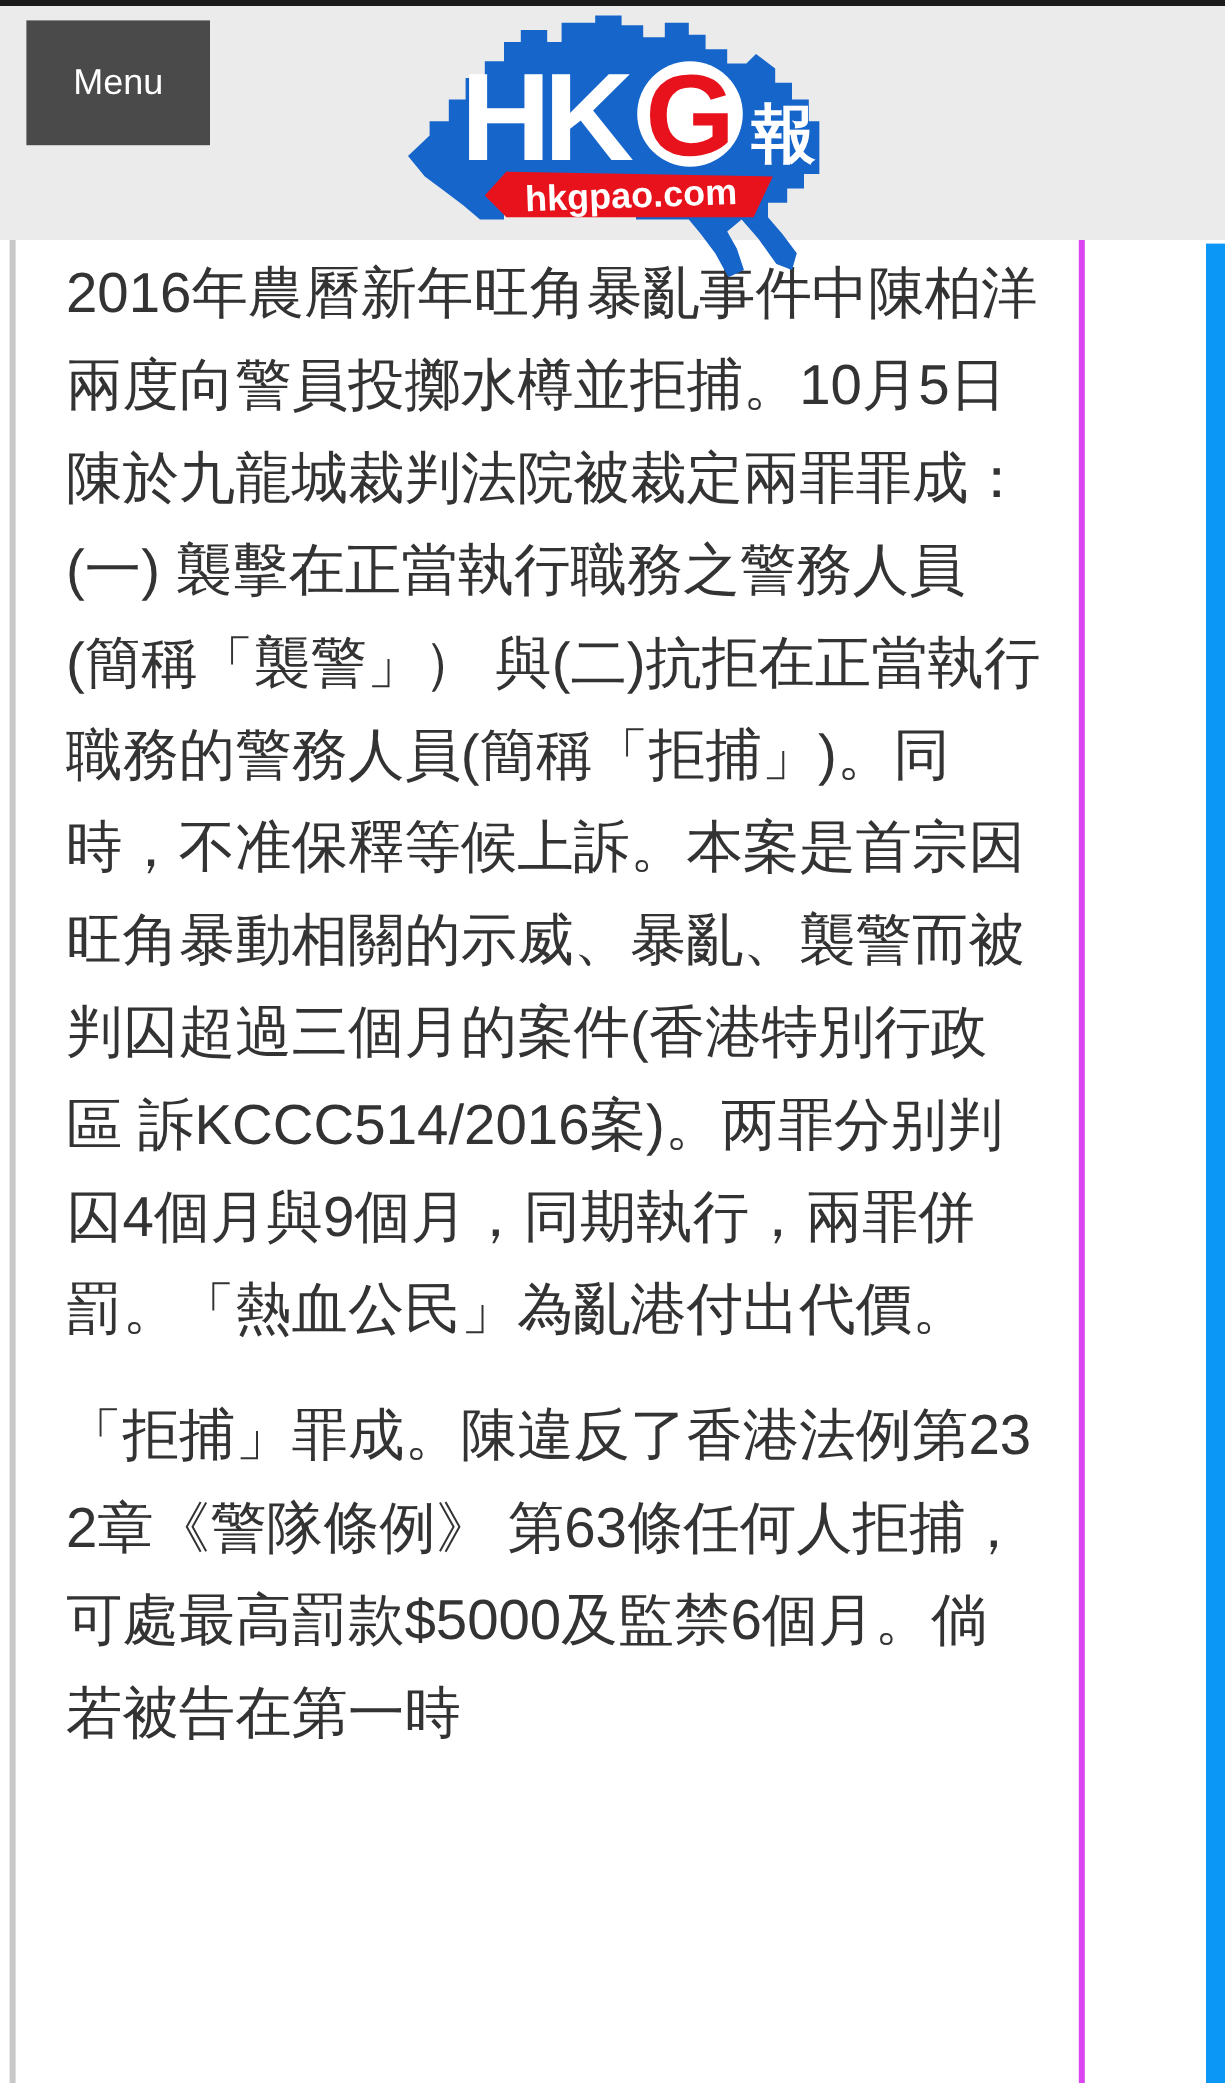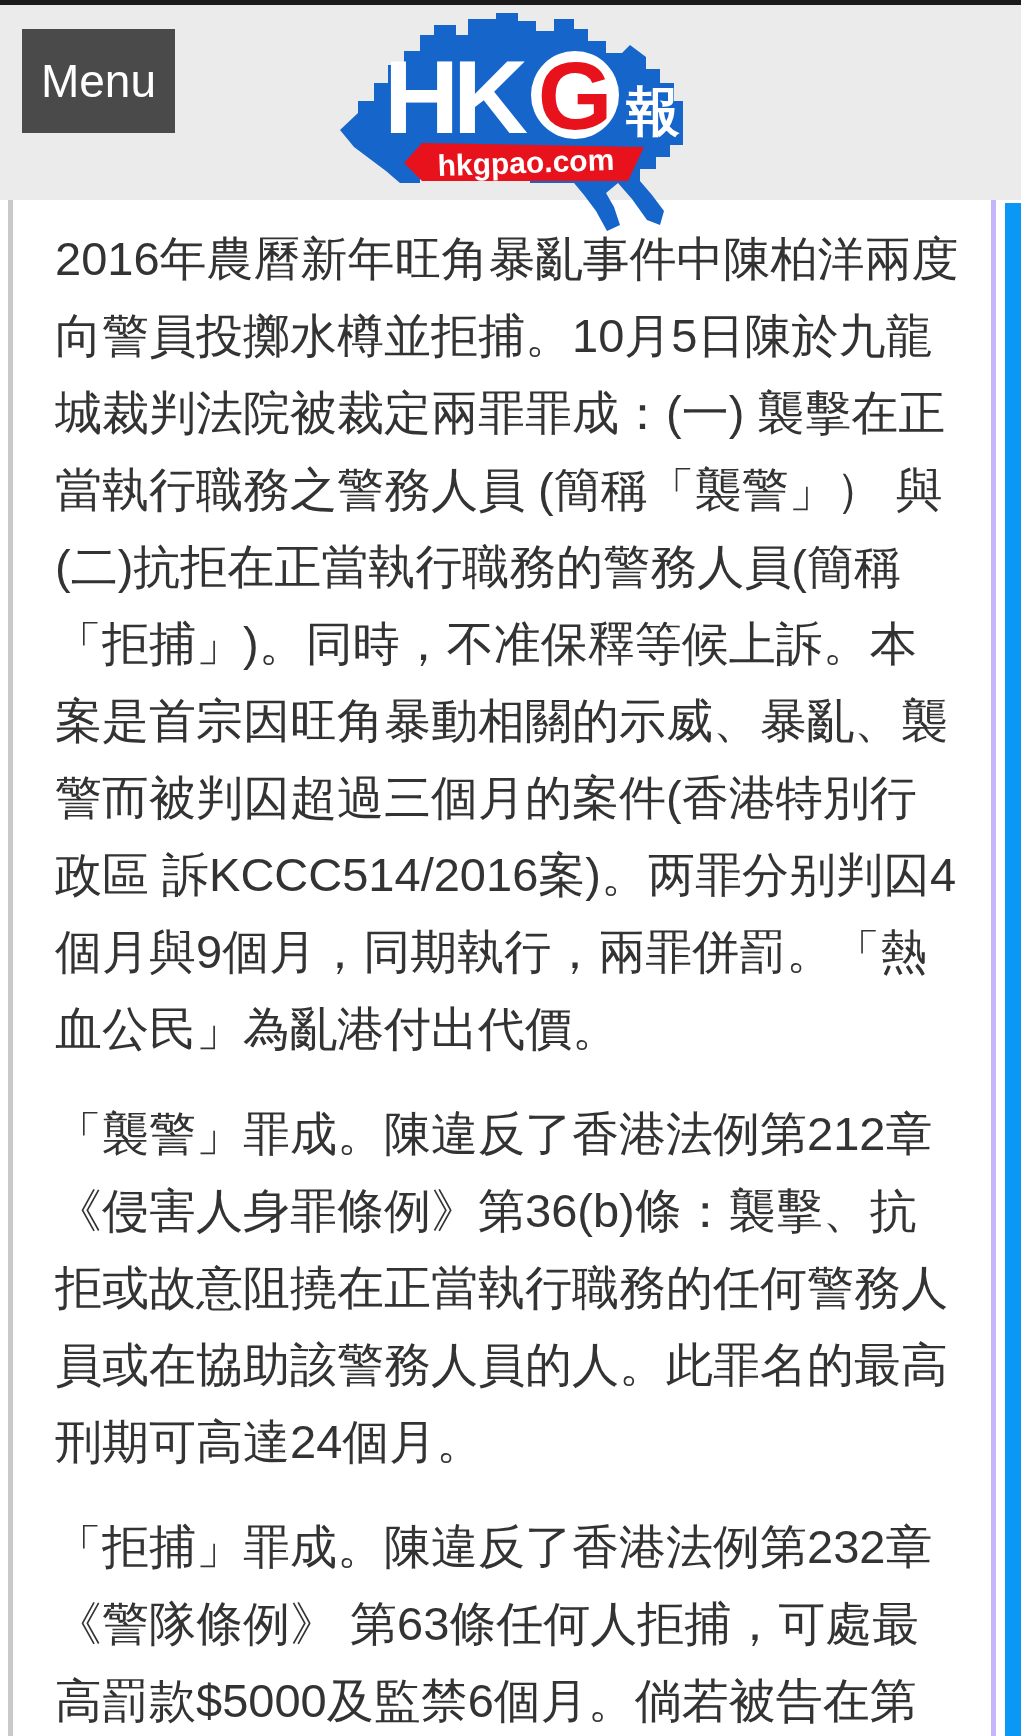--- a/index.html
+++ b/index.html
@@ -14,45 +14,45 @@
     position: absolute; left: 0; top: 0;
     width: 100%; height: 5px;
     background: #1b1b1b;
   }
   .site-header {
     position: absolute; left: 0; top: 5px;
     width: 100%; height: 195px;
     background: #ebebeb;
   }
   .menu-btn {
-    position: absolute; left: 22px; top: 29px;
+    position: absolute; left: 22px; top: 17px;
     width: 153px; height: 104px;
     background: #4a4a4a;
     border: none;
     color: #ffffff;
-    font-size: 46px;
+    font-size: 30px;
     font-family: "Liberation Sans", "DejaVu Sans", sans-serif;
     display: flex; align-items: center; justify-content: center;
     cursor: pointer;
     padding: 0;
   }
   .logo-wrap {
     position: absolute; left: 330px; top: 5px;
     width: 353px; height: 226px;
     z-index: 5;
     cursor: pointer;
   }
   .article-box {
     position: absolute; left: 8px; top: 200px;
-    width: 988px; height: 1536px;
+    width: 896px; height: 1536px;
     box-sizing: border-box;
     background: #ffffff;
     border-left: 5px solid #c9c9c9;
-    border-right: 5px solid #c4b5fd;
-    padding: 20px 30px 0 42px;
+    border-right: 5px solid #d946ef;
+    padding: 5px 30px 0 42px;
     overflow: hidden;
   }
   .article-box p {
     margin: 0 0 28px 0;
     font-size: 47px;
     line-height: 77px;
     color: #333333;
     text-align: left;
     word-break: break-all;
   }
@@ -95,17 +95,16 @@
 
     <text x="296" y="125" fill="#ffffff" font-size="54" font-weight="bold">報</text>
 
     <polygon fill="#e8121c" points="92,138 314,142 298,176 92,176 74,158"></polygon>
     <text x="196" y="168" fill="#ffffff" font-size="30" font-weight="bold" text-anchor="middle" transform="rotate(-2 196 160)">hkgpao.com</text>
   </svg>
 </div>
 
 <div class="article-box">
   <p>2016年農曆新年旺角暴亂事件中陳柏洋兩度向警員投擲水樽並拒捕。10月5日陳於九龍城裁判法院被裁定兩罪罪成：(一) 襲擊在正當執行職務之警務人員 (簡稱「襲警」） 與(二)抗拒在正當執行職務的警務人員(簡稱「拒捕」)。同時，不准保釋等候上訴。本案是首宗因旺角暴動相關的示威、暴亂、襲警而被判囚超過三個月的案件(香港特別行政區 訴KCCC514/2016案)。两罪分别判囚4個月與9個月，同期執行，兩罪併罰。「熱血公民」為亂港付出代價。</p>
-  <p>「襲警」罪成。陳違反了香港法例第212章《侵害人身罪條例》第36(b)條：襲擊、抗拒或故意阻撓在正當執行職務的任何警務人員或在協助該警務人員的人。此罪名的最高刑期可高達24個月。</p>
   <p>「拒捕」罪成。陳違反了香港法例第232章《警隊條例》 第63條任何人拒捕，可處最高罰款$5000及監禁6個月。倘若被告在第一時</p>
 </div>
 
 <div class="right-blue-bar"></div>
 
 </body></html>

